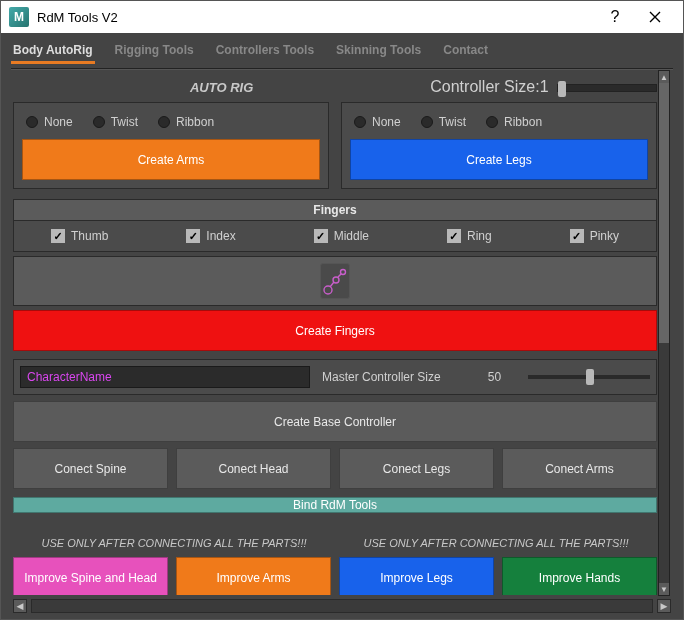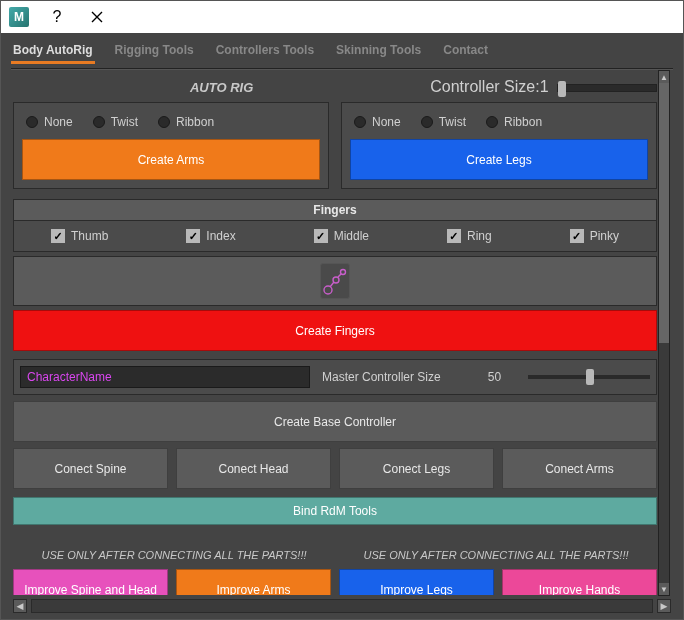--- a/index.html
+++ b/index.html
@@ -36,21 +36,21 @@
 .radio-dot { width: 12px; height: 12px; border-radius: 50%; background: #2a2a2a; border: 1px solid #1a1a1a; display: inline-block; }
 .radio-label { font-size: 12px; color: #d0d0d0; }
 
 .btn { height: 41px; display: flex; align-items: center; justify-content: center; font-size: 12px; color: #fff; cursor: default; border: 1px solid rgba(0,0,0,0.3); }
 .btn-orange { background: #f07a1a; }
 .btn-blue { background: #1862eb; }
 .btn-red { background: #ef1111; }
 .btn-gray { background: #5b5b5b; color: #e8e8e8; }
 .btn-teal { background: #5eaaa0; }
 .btn-pink { background: #e751bc; }
-.btn-amber { background: #ec4899; }
+.btn-amber { background: #15803d; }
 
 .section-title { height: 22px; background: #5b5b5b; border: 1px solid #2a2a2a; display: flex; align-items: center; justify-content: center; font-size: 12px; font-weight: bold; color: #e8e8e8; margin-top: 10px; }
 
 .check-row { display: flex; gap: 20px; align-items: center; padding: 8px; background: #4b4b4b; border: 1px solid #2a2a2a; border-top: none; justify-content: space-around; }
 .check { display: flex; align-items: center; gap: 6px; }
 .check-box { width: 14px; height: 14px; background: #b9b9b9; display: flex; align-items: center; justify-content: center; font-size: 11px; color: #000; font-weight: bold; }
 .check-label { font-size: 12px; color: #d0d0d0; }
 
 .finger-icon-area { height: 50px; background: #5b5b5b; border: 1px solid #2a2a2a; display: flex; align-items: center; justify-content: center; margin-top: 4px; }
 .finger-icon { width: 30px; height: 36px; border: 1px solid #555; background: #4a4a4a; border-radius: 3px; display: flex; align-items: center; justify-content: center; }
@@ -78,20 +78,21 @@
 
 .content-inner { margin-right: 14px; }
 </style>
 </head>
 <body>
 
 <div class="window">
 
   <div class="titlebar">
     <div class="title-logo">M</div>
+    <div class="title-text">RdM Tools V2</div>
     <div class="title-btn">?</div>
     <div class="title-btn">
       <svg width="12" height="12" viewBox="0 0 12 12">
           <path d="M1 1 L11 11 M11 1 L1 11" stroke="#000" stroke-width="1.4"></path>
         </svg>
     </div>
   </div>
 
   <div class="workspace">
 
@@ -196,21 +197,21 @@
               <div class="thumb"></div>
             </div>
       </div>
       <div class="btn btn-gray" style="margin-top:6px">Create Base Controller</div>
       <div class="four-col">
         <div class="btn btn-gray">Conect Spine</div>
         <div class="btn btn-gray">Conect Head</div>
         <div class="btn btn-gray">Conect Legs</div>
         <div class="btn btn-gray">Conect Arms</div>
       </div>
-      <div class="btn btn-teal" style="margin-top:8px;height:28px">Bind RdM Tools</div>
+      <div class="btn btn-teal" style="margin-top:8px;height:16px">Bind RdM Tools</div>
 
       <div class="warn-row">
         <div class="warn">USE ONLY AFTER CONNECTING ALL THE PARTS!!!</div>
         <div class="warn">USE ONLY AFTER CONNECTING ALL THE PARTS!!!</div>
       </div>
 
       <div class="four-col" style="margin-top:8px">
         <div class="btn btn-pink">Improve Spine and Head</div>
         <div class="btn btn-orange">Improve Arms</div>
         <div class="btn btn-blue">Improve Legs</div>

